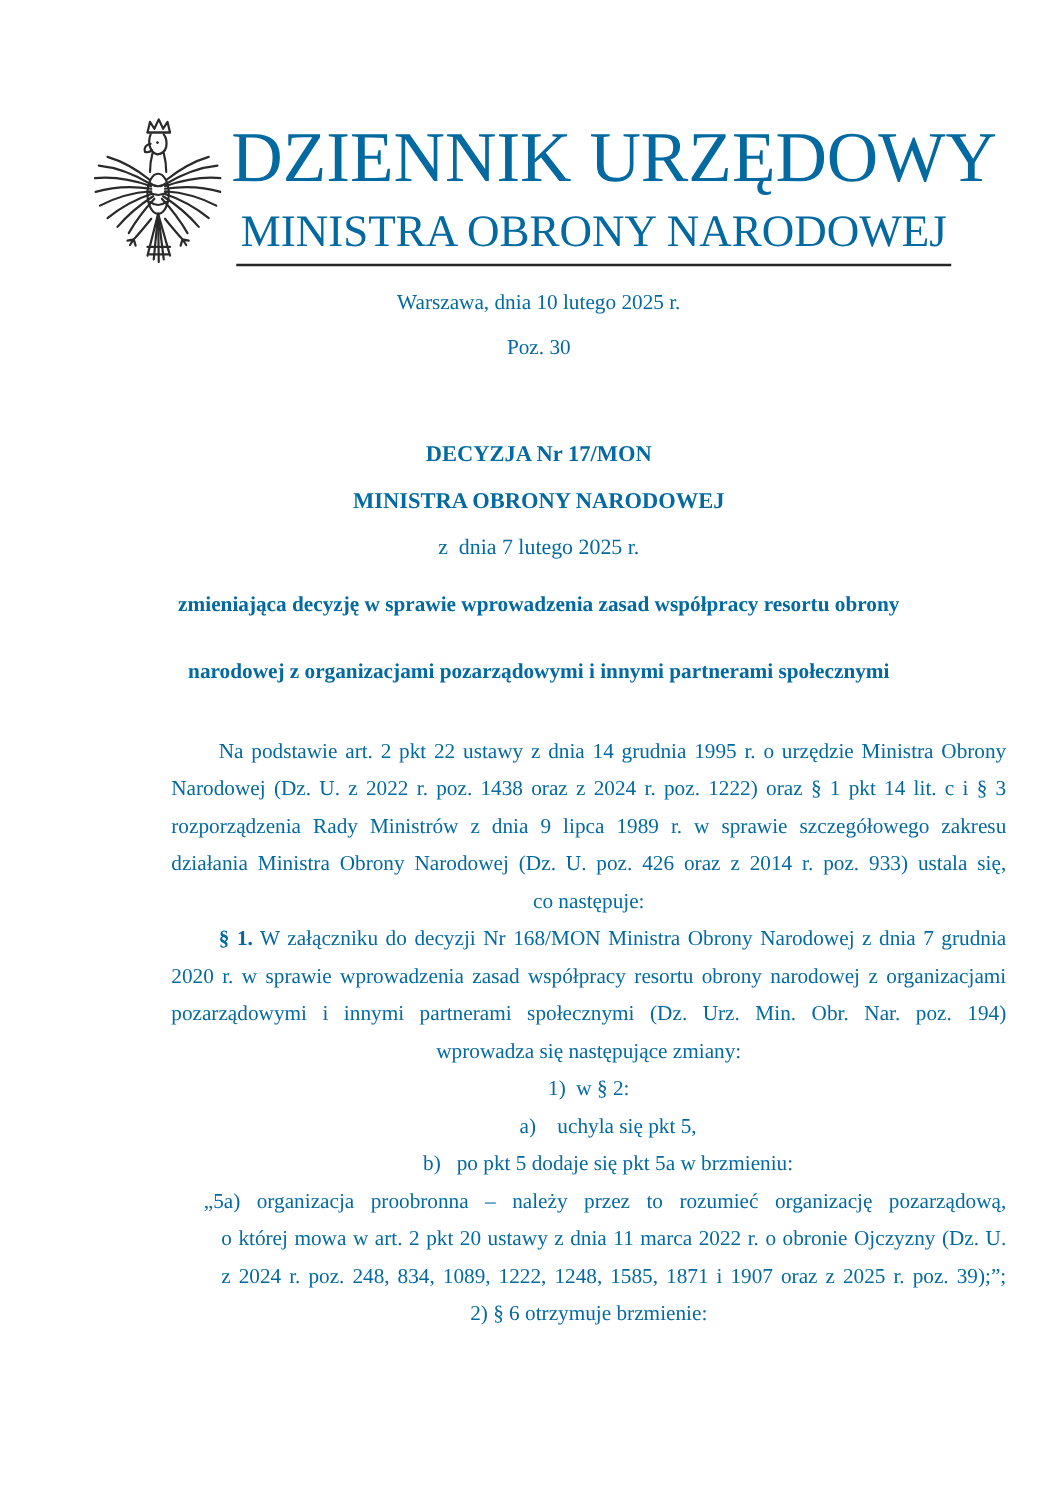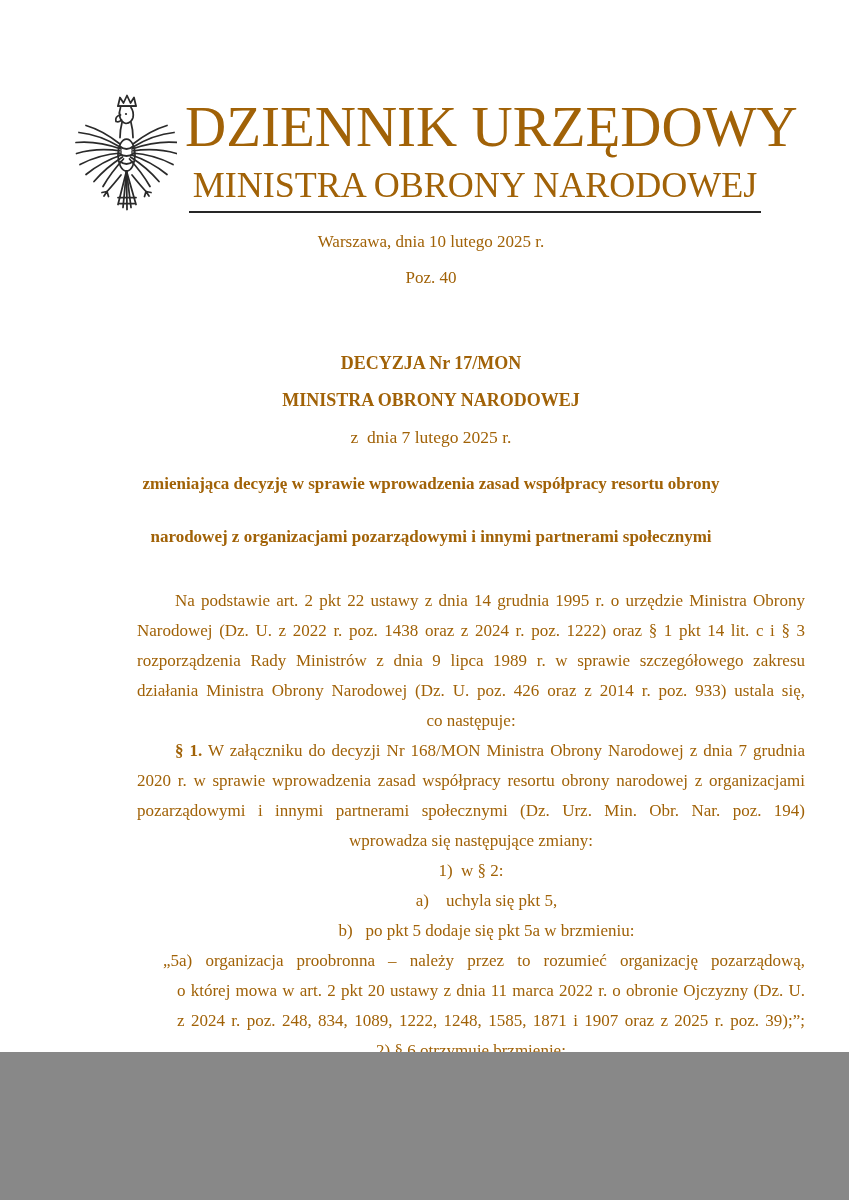--- a/index.html
+++ b/index.html
@@ -1,22 +1,22 @@
 <!DOCTYPE html>
 <html lang="pl"><head>
 <meta charset="utf-8">
 <style>
   html,body{margin:0;padding:0;background:#888;}
   .page{
     position:relative;
-    width:849px;height:1052px;
+    width:849px;height:1200px;
     background:#ffffff;
     margin:0 auto;
     font-family:"Liberation Serif","DejaVu Serif",serif;
-    color:#a16207;
+    color:#0369a1;
     overflow:hidden;
   }
   
   .eagle{position:absolute;left:72px;top:92px;width:105px;height:126px;}
   .masthead{position:absolute;left:185px;top:98px;width:580px;text-align:center;}
   .m-title{font-size:57px;line-height:57px;white-space:nowrap;}
   .m-sub{font-size:36px;line-height:36px;margin-top:12px;white-space:nowrap;}
   .m-rule{margin:8px auto 0 auto;width:572px;border:0;border-top:2px solid #262626;height:0;}
   
   .cline{position:absolute;left:97px;width:668px;text-align:center;line-height:20px;}
@@ -98,21 +98,21 @@
     </svg>
   </div>
 
   <div class="masthead">
     <div class="m-title">DZIENNIK URZĘDOWY</div>
     <div class="m-sub">MINISTRA OBRONY NARODOWEJ</div>
     <div class="m-rule"></div>
   </div>
 
   <div class="cline place-date">Warszawa, dnia 10 lutego 2025 r.</div>
-  <div class="cline poz">Poz. 40</div>
+  <div class="cline poz">Poz. 30</div>
 
   <div class="cline act-t1">DECYZJA Nr 17/MON</div>
   <div class="cline act-t2">MINISTRA OBRONY NARODOWEJ</div>
   <div class="cline act-date">z  dnia 7 lutego 2025 r.</div>
   <div class="cline subj1">zmieniająca decyzję w sprawie wprowadzenia zasad współpracy resortu obrony</div>
   <div class="cline subj2">narodowej z organizacjami pozarządowymi i innymi partnerami społecznymi</div>
 
   <div class="body-lines">
       <div class="bl ind just">Na podstawie art. 2 pkt 22 ustawy z dnia 14 grudnia 1995 r. o urzędzie Ministra Obrony</div>
       <div class="bl just">Narodowej (Dz. U. z 2022 r. poz. 1438 oraz z 2024 r. poz. 1222) oraz § 1 pkt 14 lit. c i § 3</div>

